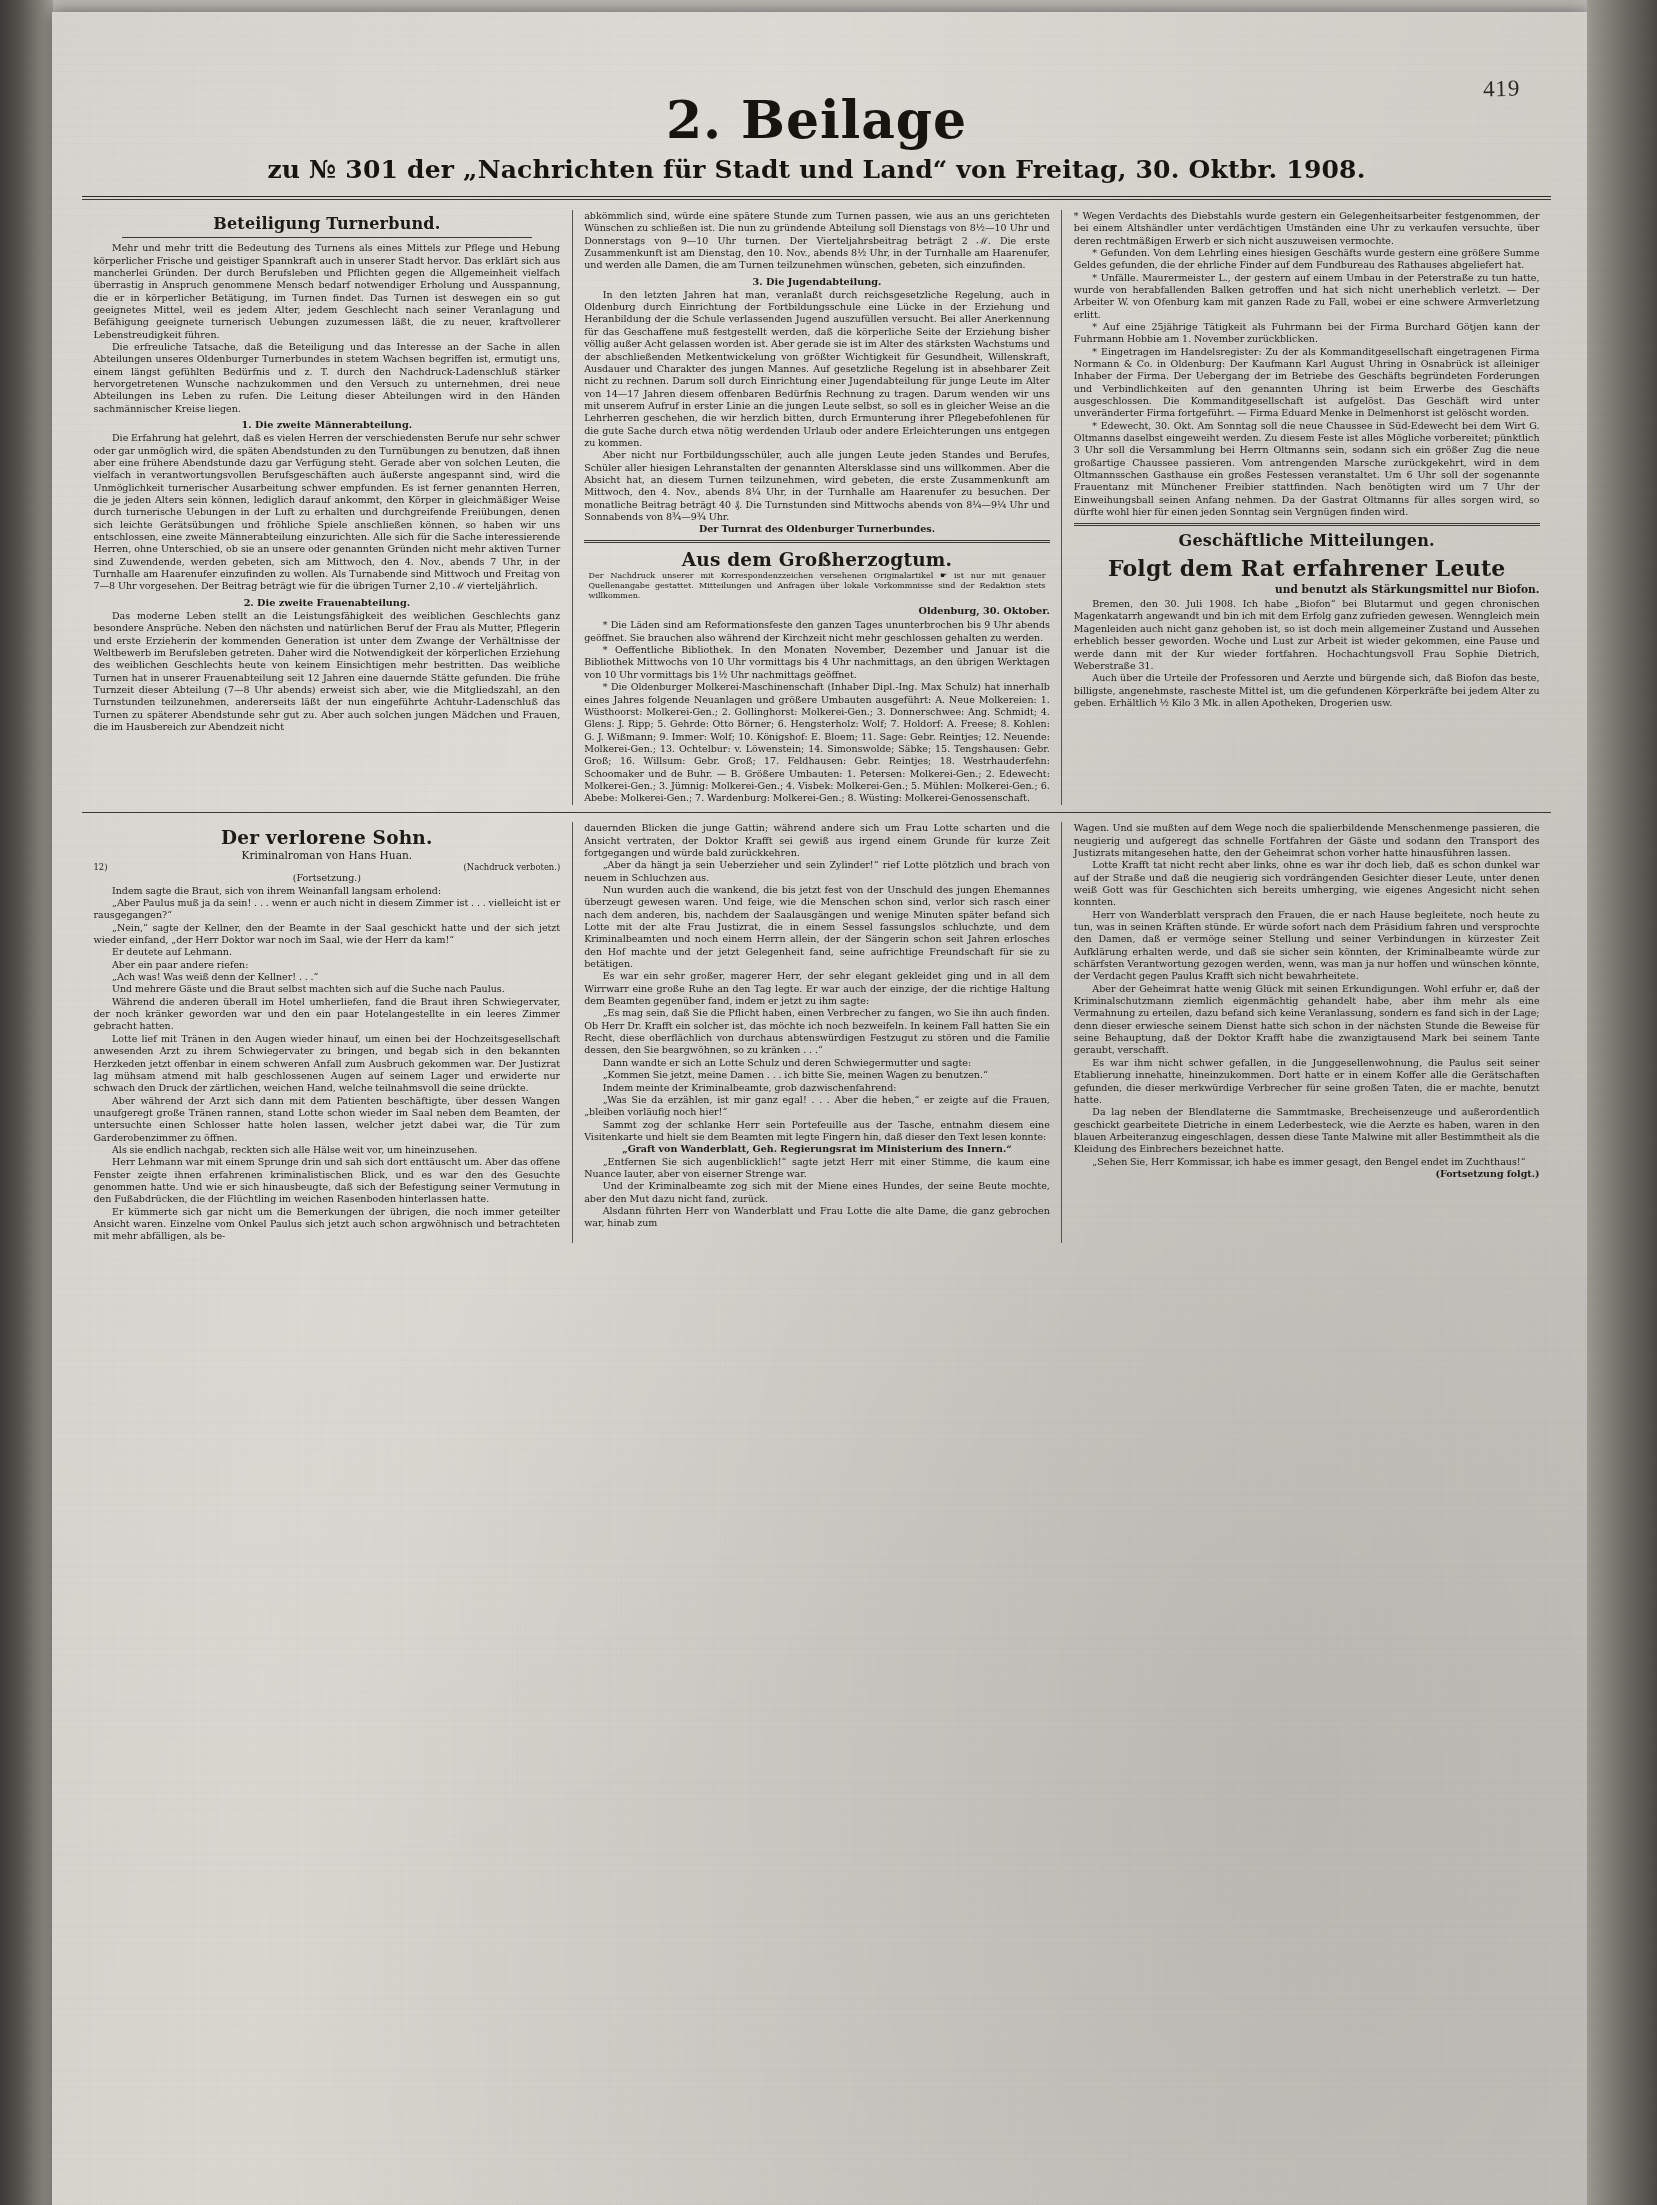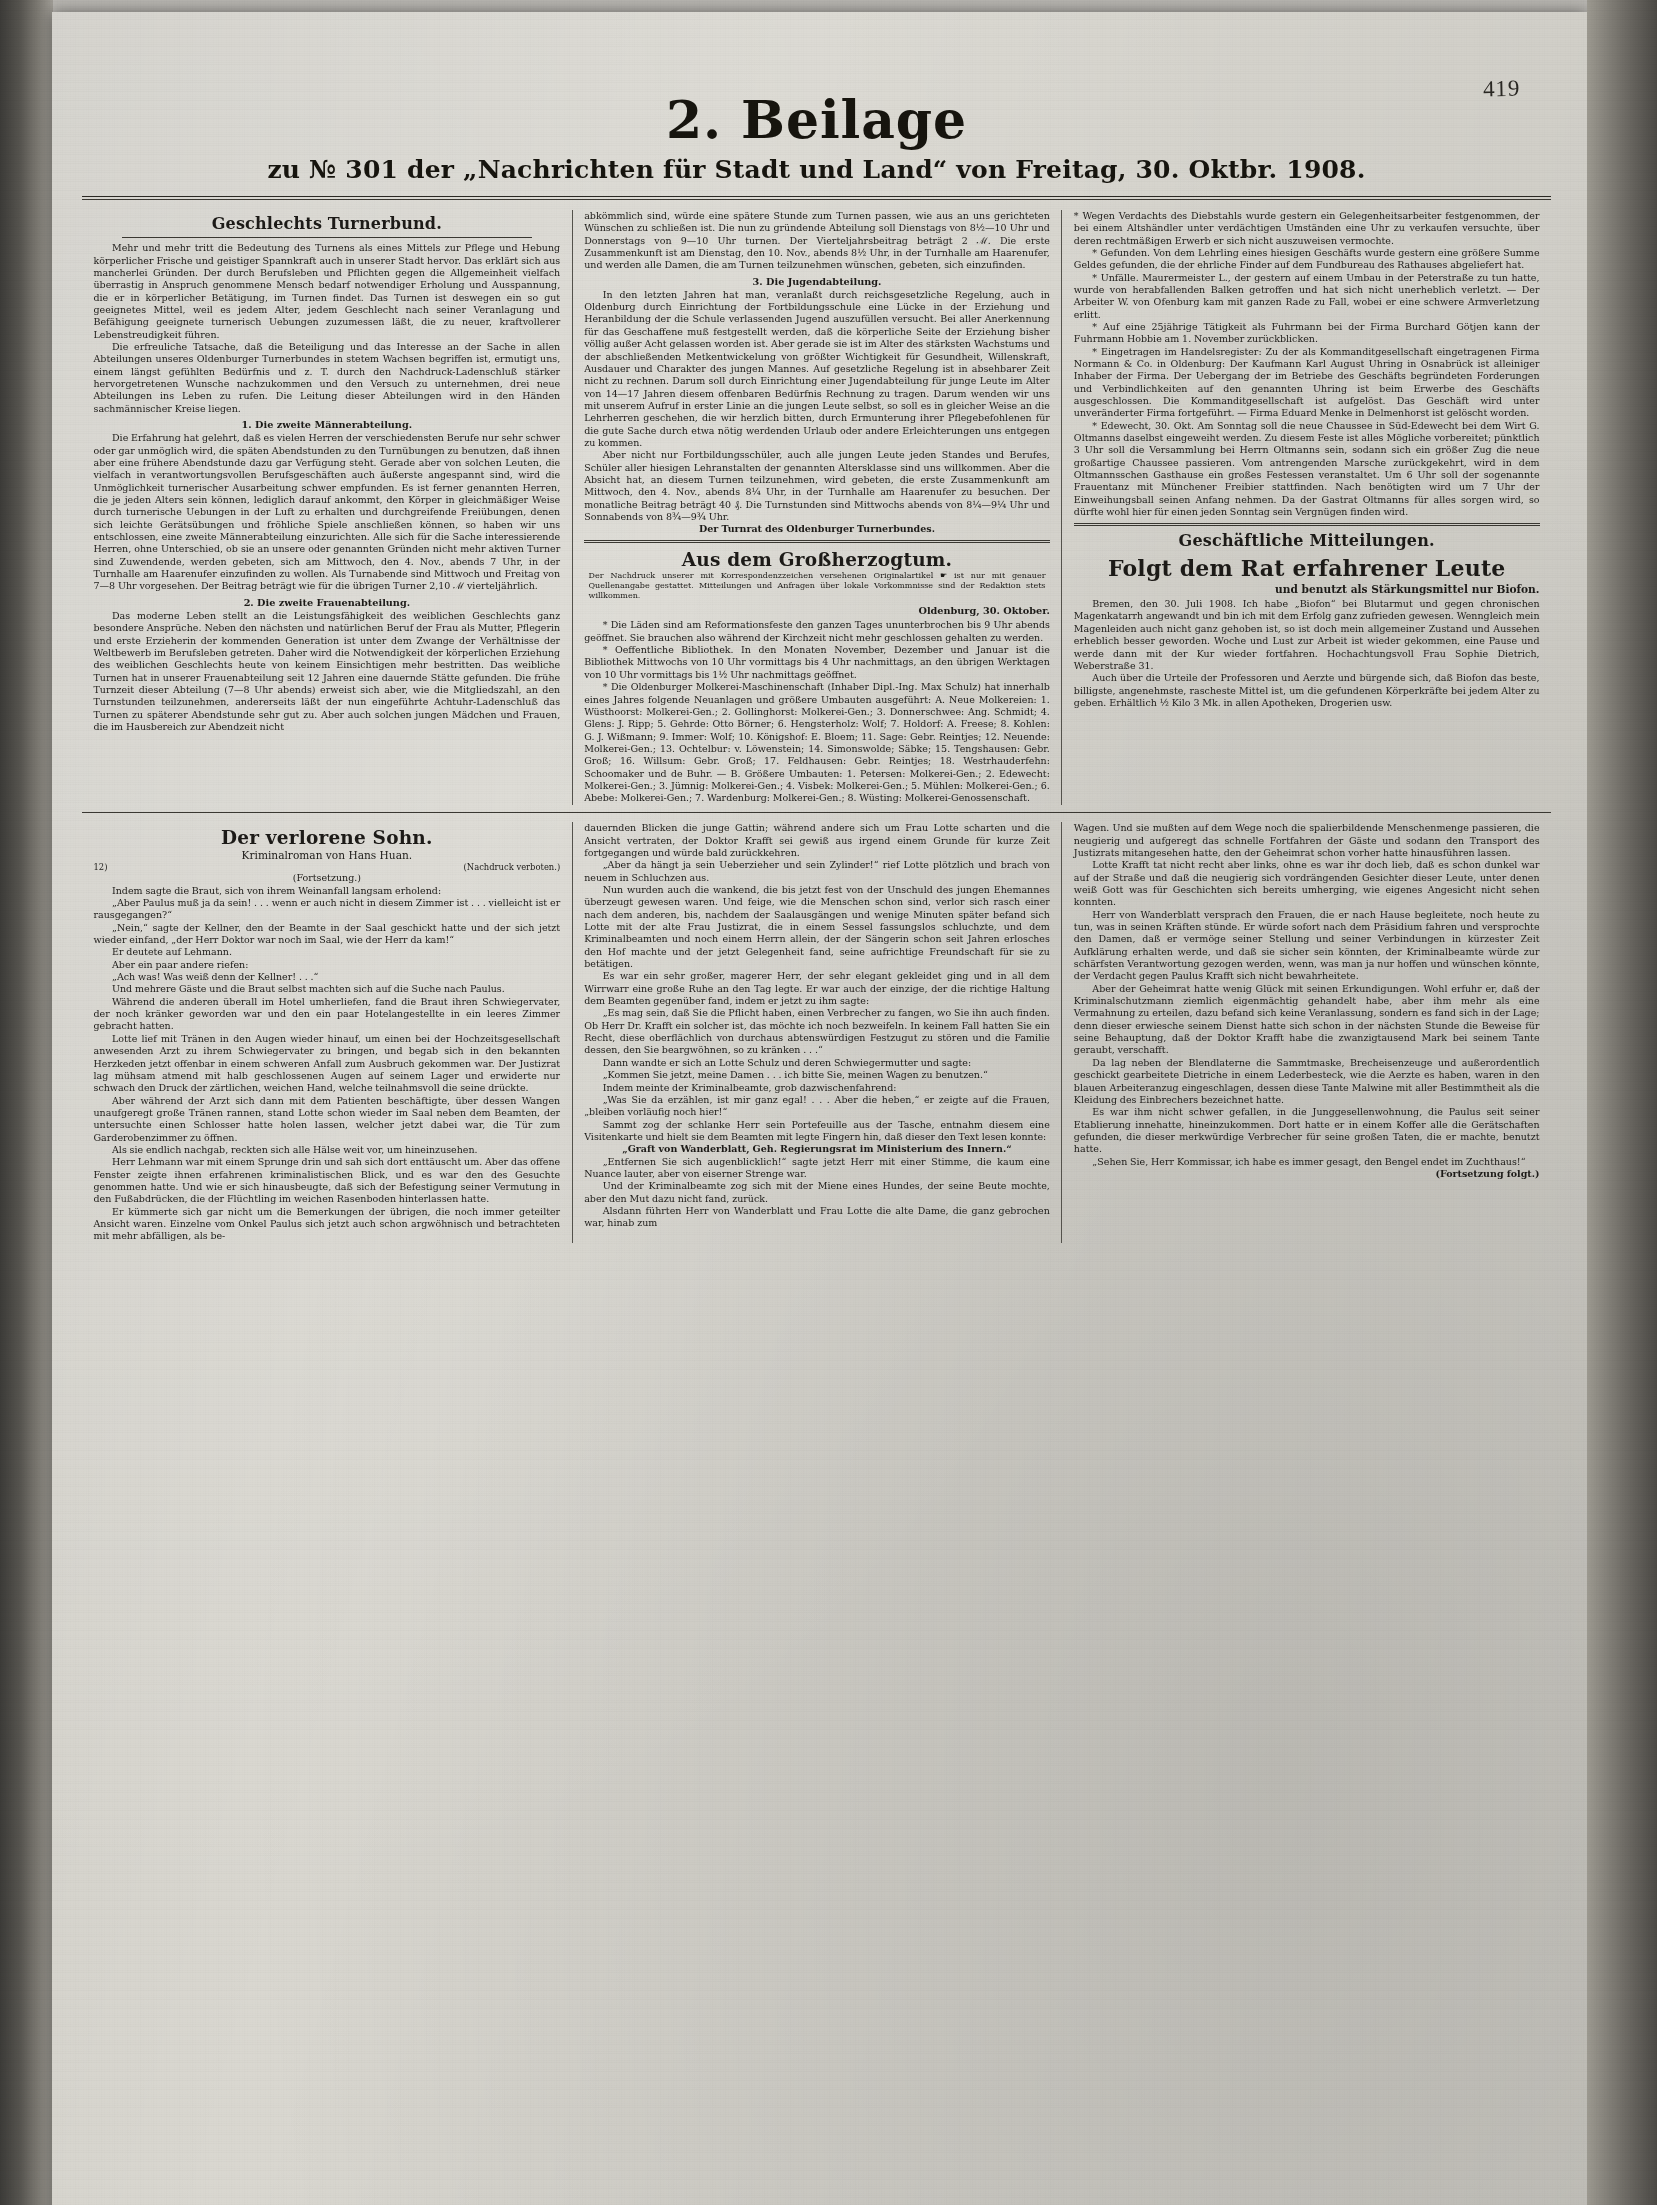--- a/index.html
+++ b/index.html
@@ -223,21 +223,21 @@
     <div class="masthead">
       <div class="masthead-title">2. Beilage</div>
       <div class="masthead-sub">zu № 301 der „Nachrichten für Stadt und Land“ von Freitag, 30. Oktbr. 1908.</div>
     </div>
     <hr class="rule-thick">
     <hr class="rule-thin">
 
     <div class="cols">
 
       <div class="col">
-        <div class="sec-head">Geschlechts Turnerbund.</div>
+        <div class="sec-head">Beteiligung Turnerbund.</div>
         <hr class="hr-sec">
         <p class="t">Mehr und mehr tritt die Bedeutung des Turnens als eines Mittels zur Pflege und Hebung körperlicher Frische und geistiger Spannkraft auch in unserer Stadt hervor. Das erklärt sich aus mancherlei Gründen. Der durch Berufsleben und Pflichten gegen die Allgemeinheit vielfach überrastig in Anspruch genommene Mensch bedarf notwendiger Erholung und Ausspannung, die er in körperlicher Betätigung, im Turnen findet. Das Turnen ist deswegen ein so gut geeignetes Mittel, weil es jedem Alter, jedem Geschlecht nach seiner Veranlagung und Befähigung geeignete turnerisch Uebungen zuzumessen läßt, die zu neuer, kraftvollerer Lebenstreudigkeit führen.</p>
         <p class="t">Die erfreuliche Tatsache, daß die Beteiligung und das Interesse an der Sache in allen Abteilungen unseres Oldenburger Turnerbundes in stetem Wachsen begriffen ist, ermutigt uns, einem längst gefühlten Bedürfnis und z. T. durch den Nachdruck-Ladenschluß stärker hervorgetretenen Wunsche nachzukommen und den Versuch zu unternehmen, drei neue Abteilungen ins Leben zu rufen. Die Leitung dieser Abteilungen wird in den Händen sachmännischer Kreise liegen.</p>
         <div class="sub-head">1. Die zweite Männerabteilung.</div>
         <p class="t">Die Erfahrung hat gelehrt, daß es vielen Herren der verschiedensten Berufe nur sehr schwer oder gar unmöglich wird, die späten Abendstunden zu den Turnübungen zu benutzen, daß ihnen aber eine frühere Abendstunde dazu gar Verfügung steht. Gerade aber von solchen Leuten, die vielfach in verantwortungsvollen Berufsgeschäften auch äußerste angespannt sind, wird die Unmöglichkeit turnerischer Ausarbeitung schwer empfunden. Es ist ferner genannten Herren, die je jeden Alters sein können, lediglich darauf ankommt, den Körper in gleichmäßiger Weise durch turnerische Uebungen in der Luft zu erhalten und durchgreifende Freiübungen, denen sich leichte Gerätsübungen und fröhliche Spiele anschließen können, so haben wir uns entschlossen, eine zweite Männerabteilung einzurichten. Alle sich für die Sache interessierende Herren, ohne Unterschied, ob sie an unsere oder genannten Gründen nicht mehr aktiven Turner sind Zuwendende, werden gebeten, sich am Mittwoch, den 4. Nov., abends 7 Uhr, in der Turnhalle am Haarenufer einzufinden zu wollen. Als Turnabende sind Mittwoch und Freitag von 7—8 Uhr vorgesehen. Der Beitrag beträgt wie für die übrigen Turner 2,10 ℳ vierteljährlich.</p>
         <div class="sub-head">2. Die zweite Frauenabteilung.</div>
         <p class="t">Das moderne Leben stellt an die Leistungsfähigkeit des weiblichen Geschlechts ganz besondere Ansprüche. Neben den nächsten und natürlichen Beruf der Frau als Mutter, Pflegerin und erste Erzieherin der kommenden Generation ist unter dem Zwange der Verhältnisse der Weltbewerb im Berufsleben getreten. Daher wird die Notwendigkeit der körperlichen Erziehung des weiblichen Geschlechts heute von keinem Einsichtigen mehr bestritten. Das weibliche Turnen hat in unserer Frauenabteilung seit 12 Jahren eine dauernde Stätte gefunden. Die frühe Turnzeit dieser Abteilung (7—8 Uhr abends) erweist sich aber, wie die Mitgliedszahl, an den Turnstunden teilzunehmen, andererseits läßt der nun eingeführte Achtuhr-Ladenschluß das Turnen zu späterer Abendstunde sehr gut zu. Aber auch solchen jungen Mädchen und Frauen, die im Hausbereich zur Abendzeit nicht</p>
       </div>
 
       <div class="col">
@@ -314,22 +314,22 @@
         <p class="t">„Entfernen Sie sich augenblicklich!“ sagte jetzt Herr mit einer Stimme, die kaum eine Nuance lauter, aber von eiserner Strenge war.</p>
         <p class="t">Und der Kriminalbeamte zog sich mit der Miene eines Hundes, der seine Beute mochte, aber den Mut dazu nicht fand, zurück.</p>
         <p class="t">Alsdann führten Herr von Wanderblatt und Frau Lotte die alte Dame, die ganz gebrochen war, hinab zum</p>
       </div>
 
       <div class="col">
         <p class="t noind">Wagen. Und sie mußten auf dem Wege noch die spalierbildende Menschenmenge passieren, die neugierig und aufgeregt das schnelle Fortfahren der Gäste und sodann den Transport des Justizrats mitangesehen hatte, den der Geheimrat schon vorher hatte hinausführen lassen.</p>
         <p class="t">Lotte Krafft tat nicht recht aber links, ohne es war ihr doch lieb, daß es schon dunkel war auf der Straße und daß die neugierig sich vordrängenden Gesichter dieser Leute, unter denen weiß Gott was für Geschichten sich bereits umherging, wie eigenes Angesicht nicht sehen konnten.</p>
         <p class="t">Herr von Wanderblatt versprach den Frauen, die er nach Hause begleitete, noch heute zu tun, was in seinen Kräften stünde. Er würde sofort nach dem Präsidium fahren und versprochte den Damen, daß er vermöge seiner Stellung und seiner Verbindungen in kürzester Zeit Aufklärung erhalten werde, und daß sie sicher sein könnten, der Kriminalbeamte würde zur schärfsten Verantwortung gezogen werden, wenn, was man ja nur hoffen und wünschen könnte, der Verdacht gegen Paulus Krafft sich nicht bewahrheitete.</p>
         <p class="t">Aber der Geheimrat hatte wenig Glück mit seinen Erkundigungen. Wohl erfuhr er, daß der Kriminalschutzmann ziemlich eigenmächtig gehandelt habe, aber ihm mehr als eine Vermahnung zu erteilen, dazu befand sich keine Veranlassung, sondern es fand sich in der Lage; denn dieser erwiesche seinem Dienst hatte sich schon in der nächsten Stunde die Beweise für seine Behauptung, daß der Doktor Krafft habe die zwanzigtausend Mark bei seinem Tante geraubt, verschafft.</p>
+        <p class="t">Es war ihm nicht schwer gefallen, in die Junggesellenwohnung, die Paulus seit seiner Etablierung innehatte, hineinzukommen. Dort hatte er in einem Koffer alle die Gerätschaften gefunden, die dieser merkwürdige Verbrecher für seine großen Taten, die er machte, benutzt hatte.</p>
         <p class="t">Da lag neben der Blendlaterne die Sammtmaske, Brecheisenzeuge und außerordentlich geschickt gearbeitete Dietriche in einem Lederbesteck, wie die Aerzte es haben, waren in den blauen Arbeiteranzug eingeschlagen, dessen diese Tante Malwine mit aller Bestimmtheit als die Kleidung des Einbrechers bezeichnet hatte.</p>
-        <p class="t">Es war ihm nicht schwer gefallen, in die Junggesellenwohnung, die Paulus seit seiner Etablierung innehatte, hineinzukommen. Dort hatte er in einem Koffer alle die Gerätschaften gefunden, die dieser merkwürdige Verbrecher für seine großen Taten, die er machte, benutzt hatte.</p>
         <p class="t">„Sehen Sie, Herr Kommissar, ich habe es immer gesagt, den Bengel endet im Zuchthaus!“</p>
         <p class="t right" style="font-weight:bold;">(Fortsetzung folgt.)</p>
       </div>
     </div>
 
   </div>
 
   <div class="noise"></div>
 </div>
 

